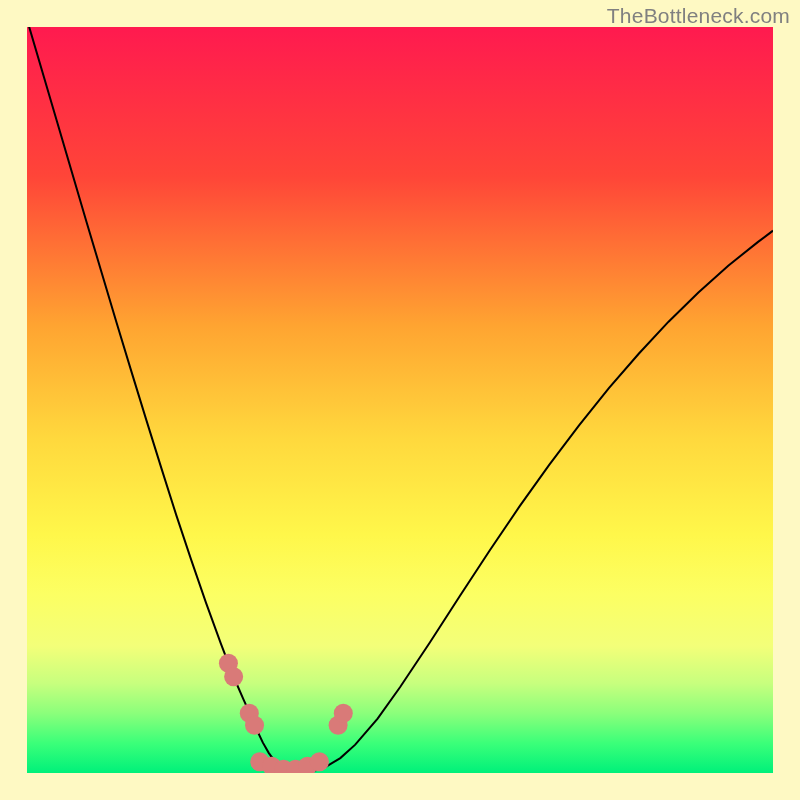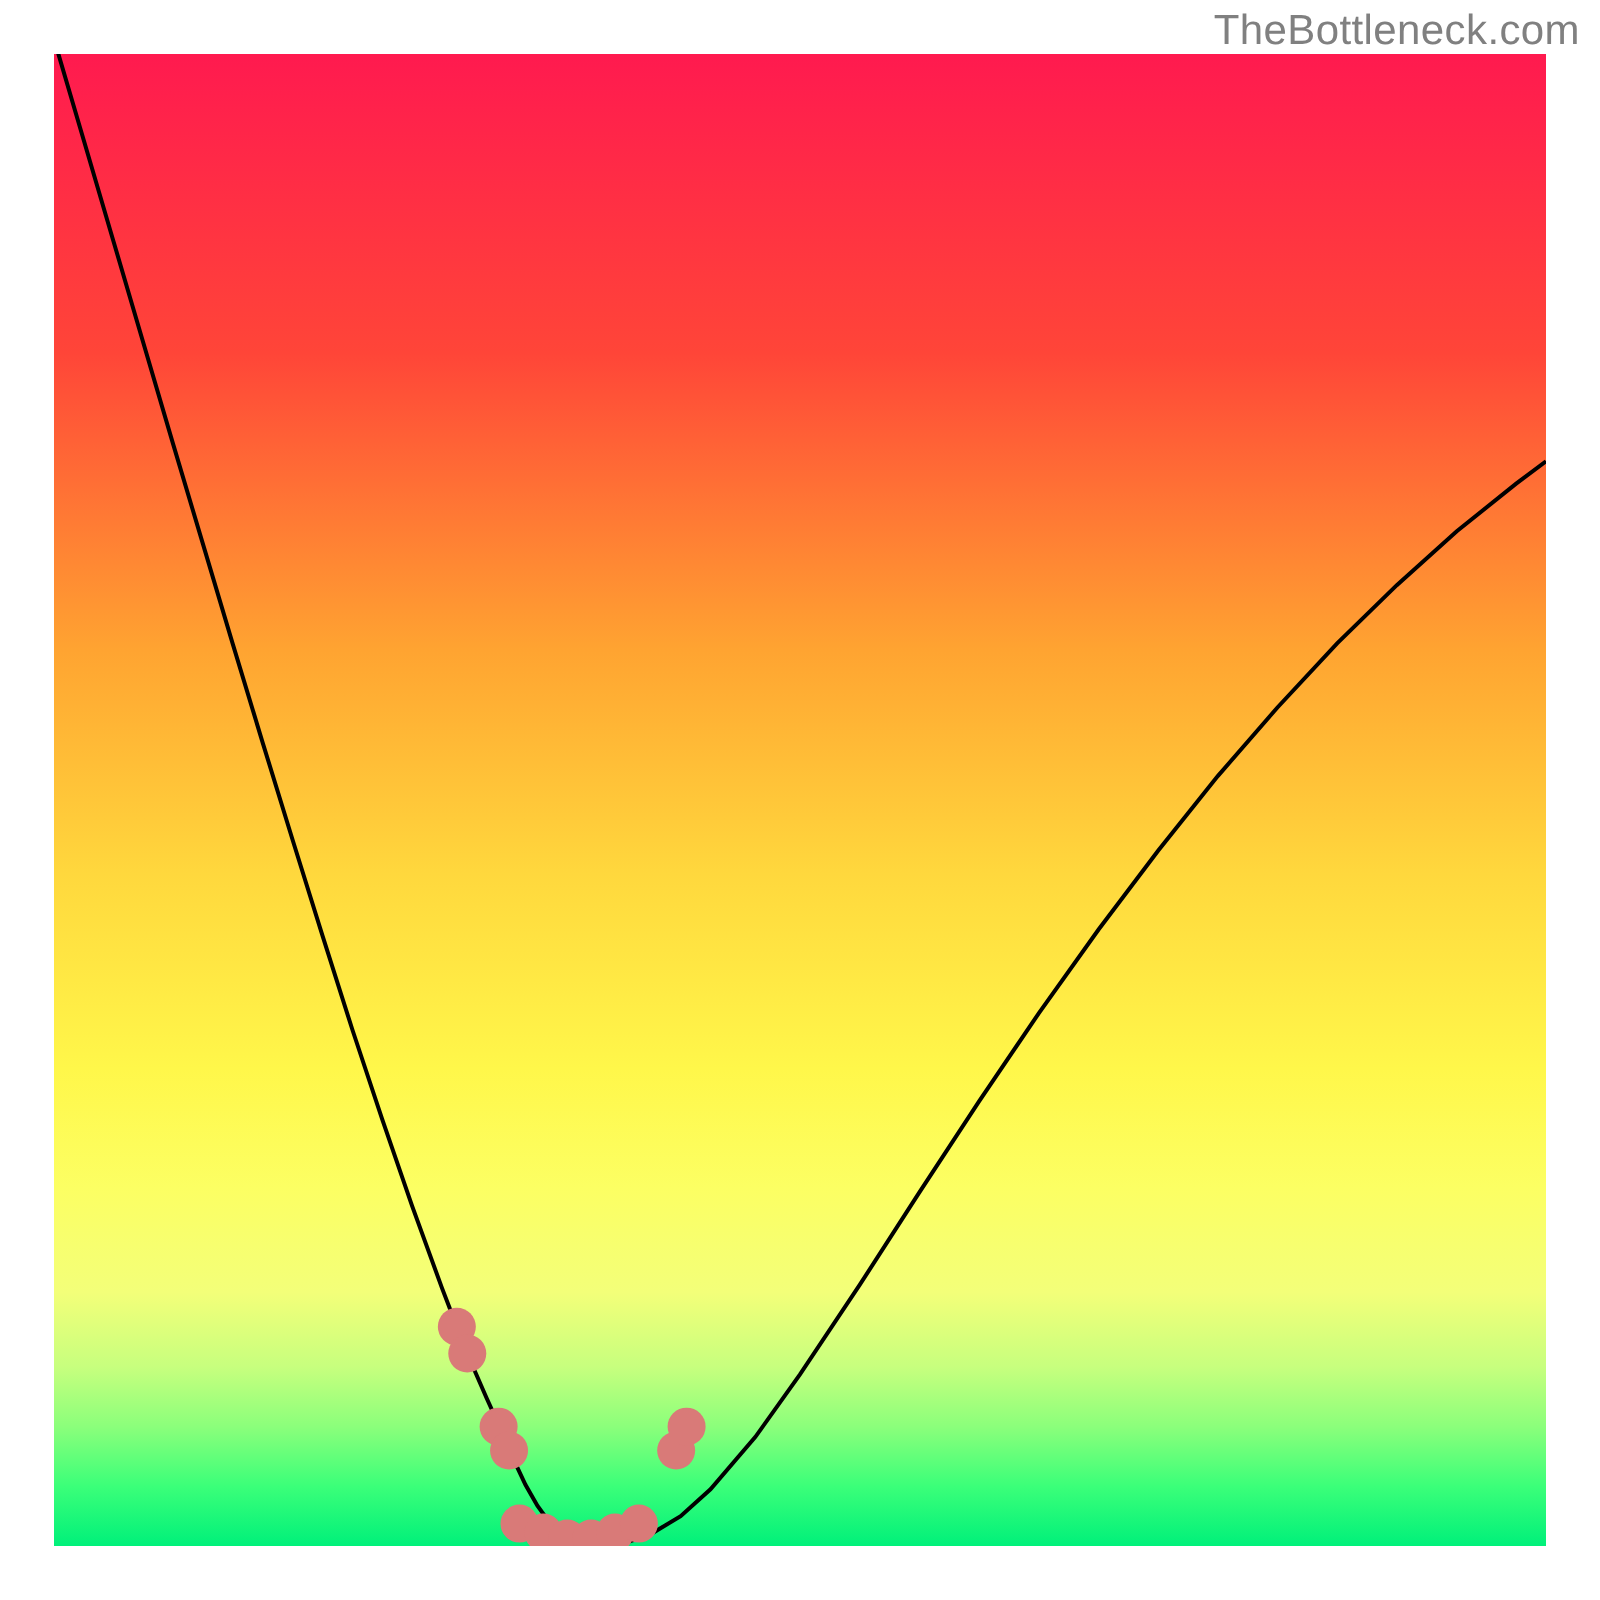--- a/index.html
+++ b/index.html
@@ -8,21 +8,21 @@
     width: 800px;
     height: 800px;
     background: #000;
     overflow: hidden;
     font-family: Arial, Helvetica, sans-serif;
   }
   .stage {
     position: relative;
     width: 800px;
     height: 800px;
-    background: #ffffff;
+    background: #fef9c3;
   }
   .watermark {
     position: absolute;
     top: 4px;
     right: 10px;
     color: #808080;
     font-size: 21px;
     font-weight: 400;
     letter-spacing: 0.2px;
     z-index: 10;

